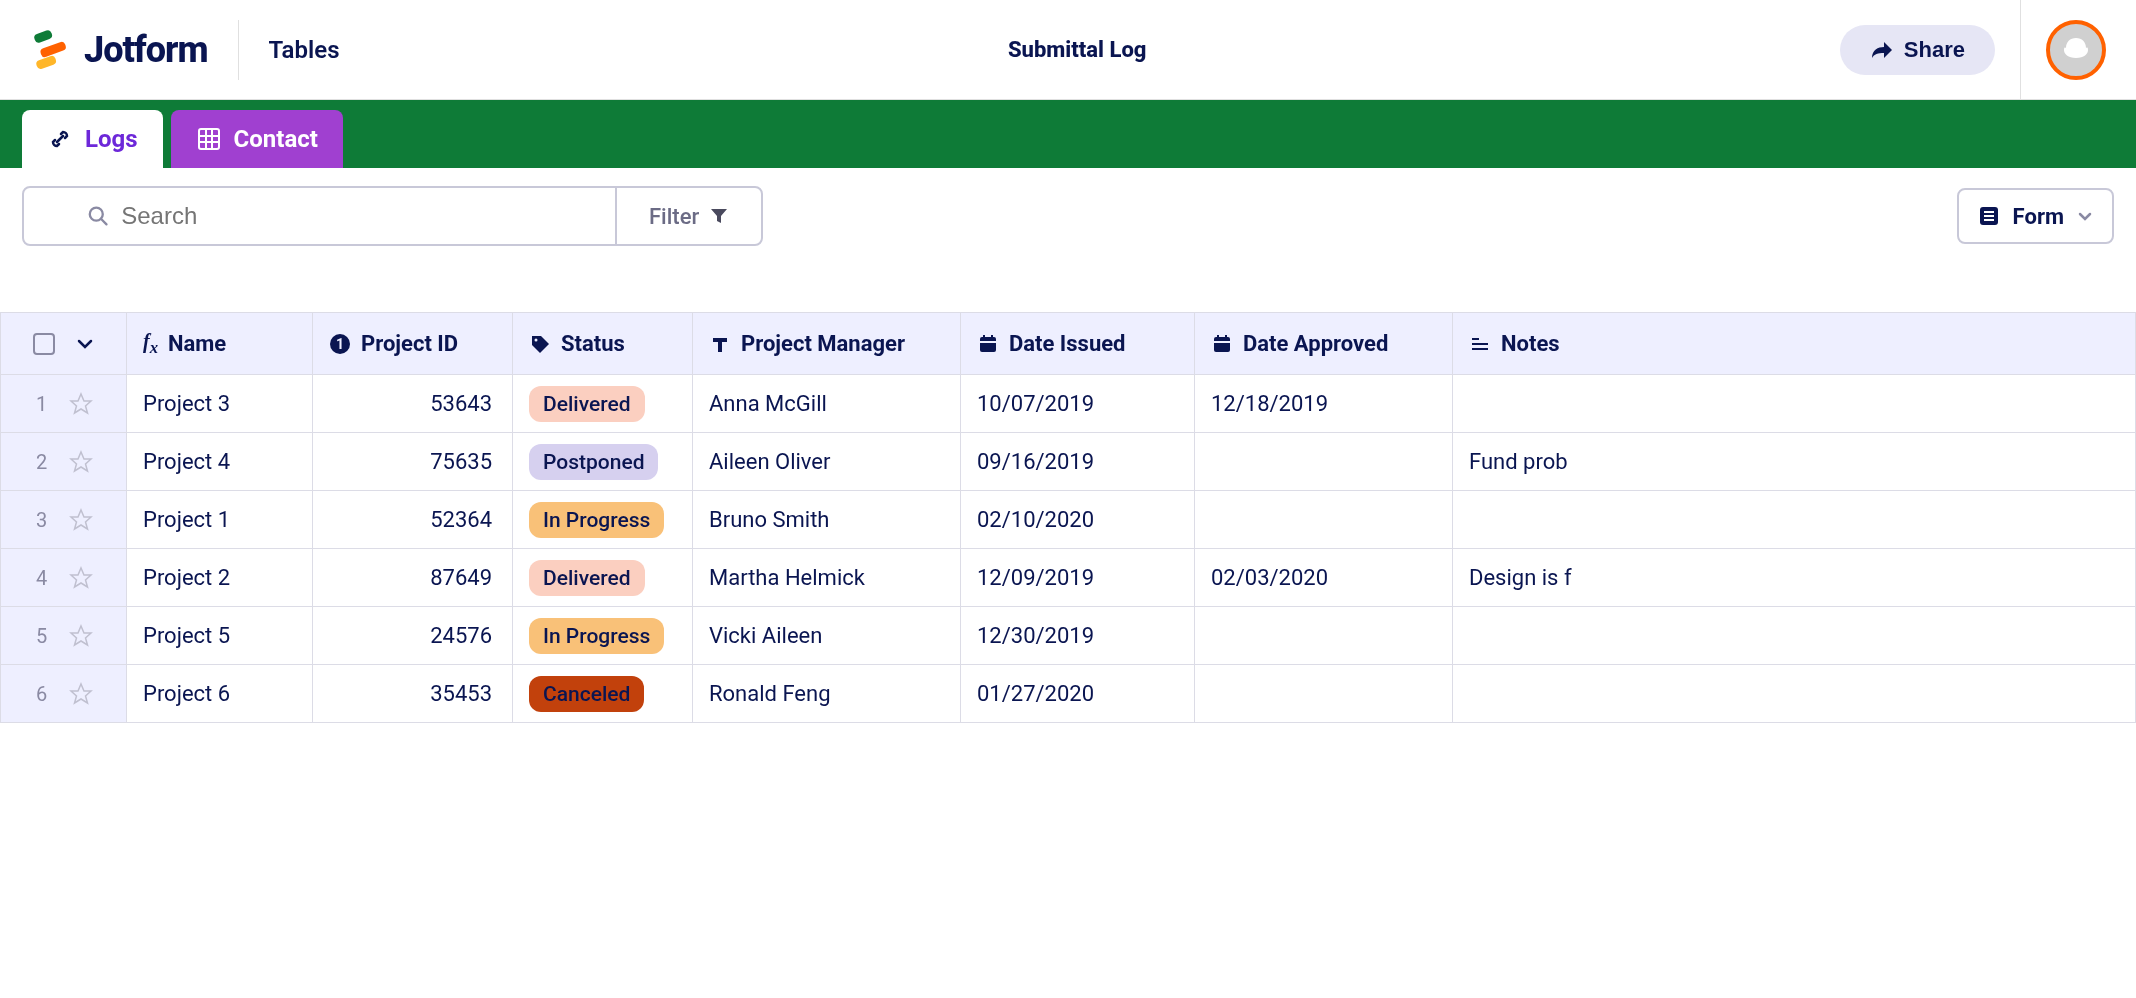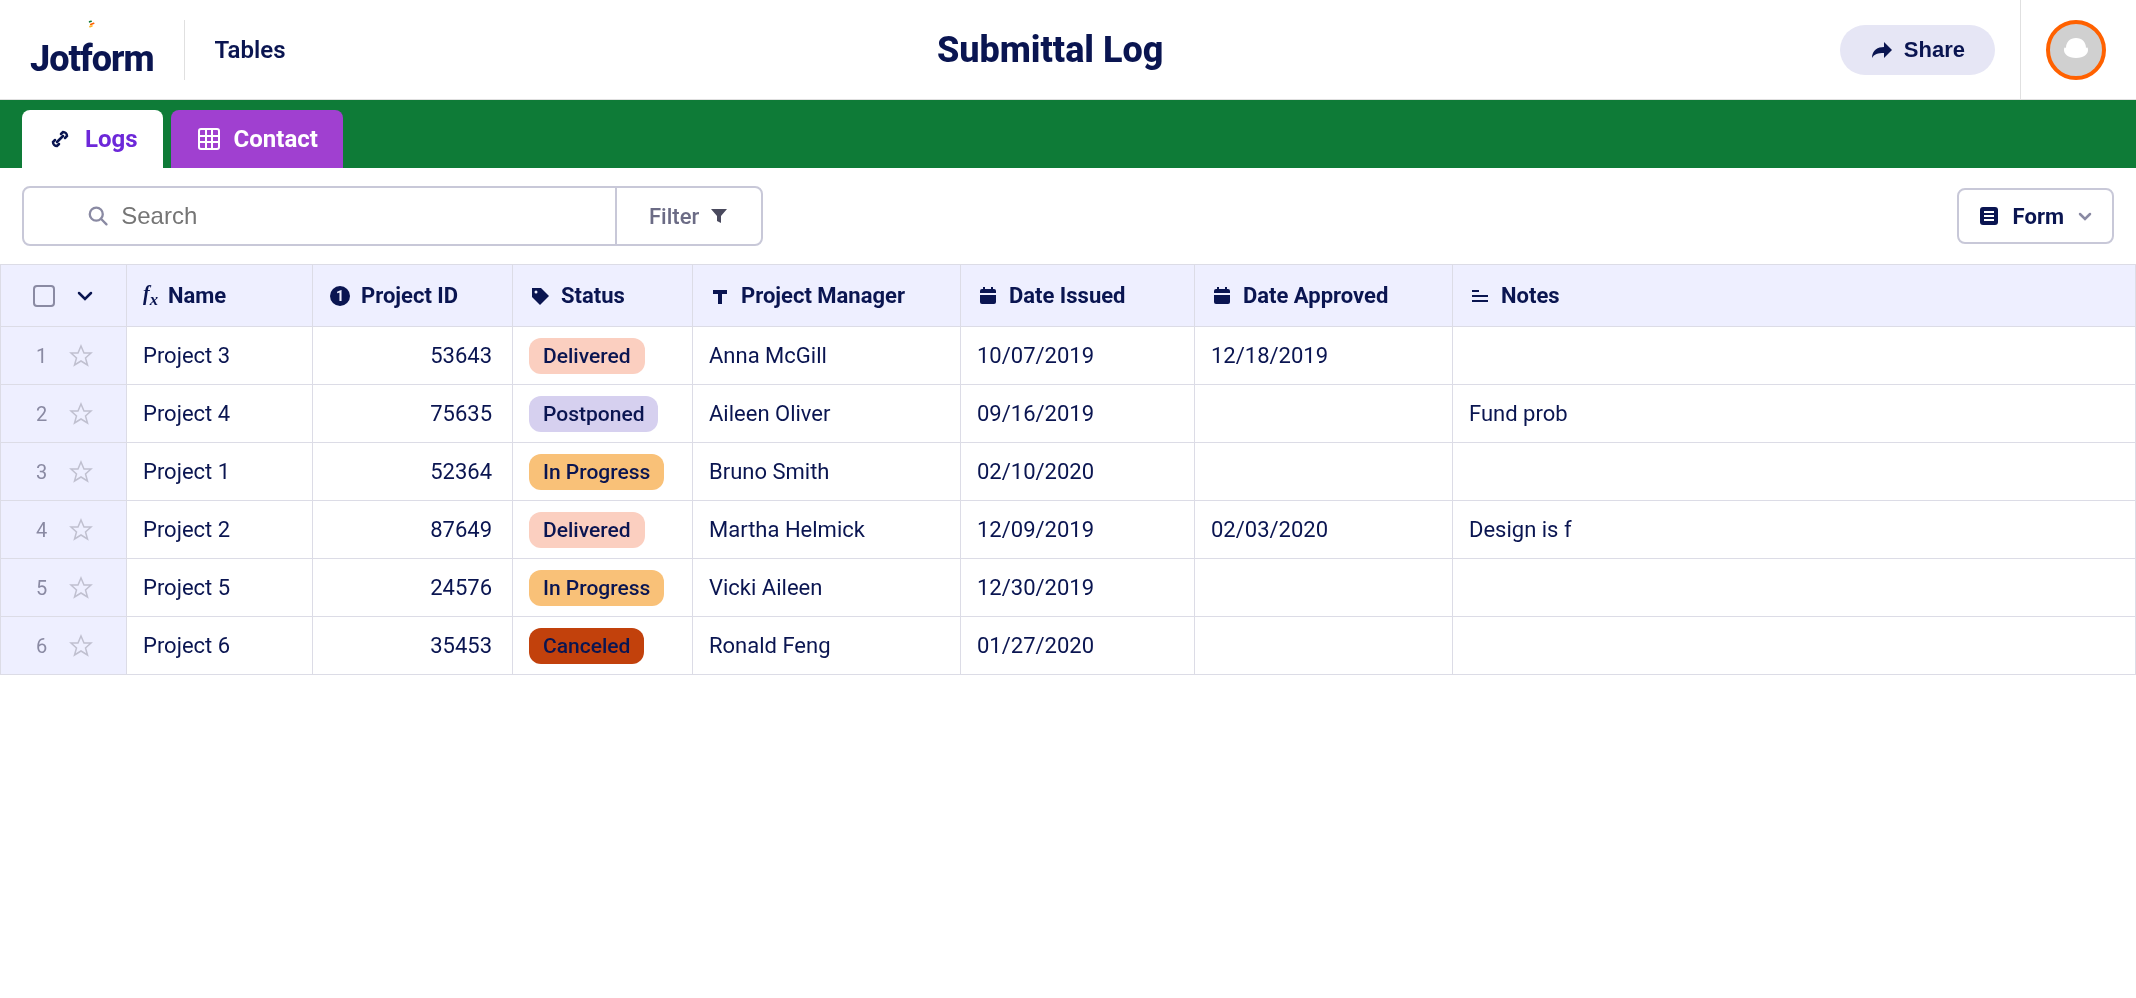--- a/index.html
+++ b/index.html
@@ -1,24 +1,24 @@
 <!DOCTYPE html>
 <html><head>
 <meta charset="utf-8">
 <style>
 * { margin:0; padding:0; box-sizing:border-box; }
 body { font-family:-apple-system,BlinkMacSystemFont,"Segoe UI",Roboto,sans-serif; background:#fff; color:#0a1551; }
 
 
 .header { display:flex; align-items:center; height:100px; padding:0 30px; border-bottom:1px solid #e0e0e0; }
-.logo-wrap { display:flex; align-items:center; gap:10px; padding-right:30px; border-right:1px solid #e0e0e0; height:60px;flex-direction:column; }
+.logo-wrap { display:flex; align-items:center; gap:10px; padding-right:30px; border-right:1px solid #e0e0e0; height:60px; }
 .logo-text { font-size:36px; font-weight:800; color:#0a1551; letter-spacing:-1px; }
 .section-label { font-size:24px; font-weight:600; color:#0a1551; padding-left:30px; }
 .title-block { flex:1; text-align:center; }
-.title-main { font-size:36px; font-weight:800; color:#0a1551; }
+.title-main { font-size:22px; font-weight:800; color:#0a1551; }
 .title-link { font-size:20px; font-weight:600; color:#6fb536; }
 .share-btn { display:flex; align-items:center; gap:10px; background:#e6e6f5; border:none; border-radius:999px; padding:12px 30px; font-size:22px; font-weight:700; color:#0a1551; cursor:pointer; }
 .header-right { display:flex; align-items:center; gap:25px; padding-left:25px; }
 .divider { width:1px; height:100px; background:#e0e0e0; }
 .avatar { width:60px; height:60px; border-radius:50%; border:4px solid #ff6100; background:#d0d0d0; display:flex; align-items:center; justify-content:center; }
 
 
 .tabbar { background:#0e7b37; height:68px; display:flex; align-items:flex-end; padding-left:22px; }
 .tab { display:flex; align-items:center; gap:12px; height:58px; padding:0 25px; font-size:24px; font-weight:700; border-radius:8px 8px 0 0; cursor:pointer; }
 .tab.active { background:#fff; color:#6d28d9; }
@@ -27,21 +27,21 @@
 
 .toolbar { display:flex; align-items:center; padding:18px 22px; gap:0; }
 .search-group { display:flex; border:2px solid #c8c8d8; border-radius:8px; overflow:hidden; }
 .search-box { display:flex; align-items:center; gap:12px; padding:0 18px; height:56px; width:510px;margin-left:45px; }
 .search-input { border:none; outline:none; font-size:24px; color:#6b6b85; width:100%; background:transparent; }
 .filter-btn { display:flex; align-items:center; gap:10px; padding:0 32px; height:56px; border-left:2px solid #c8c8d8; font-size:22px; font-weight:500; color:#6b6b85; cursor:pointer;margin-left:36px; }
 .spacer { flex:1; }
 .form-btn { display:flex; align-items:center; gap:12px; border:2px solid #c8c8d8; border-radius:8px; padding:0 18px; height:56px; font-size:22px; font-weight:700; color:#0a1551; cursor:pointer;justify-content:center; }
 
 
-.grid { border-collapse:collapse; width:100%; }
+.grid { border-collapse:collapse; width:100%;margin-top:48px; }
 .grid th, .grid td { border:1px solid #dcdce6; padding:0 16px; height:58px; font-size:22px; text-align:left; white-space:nowrap; }
 .grid th { background:#eeefff; font-weight:700; color:#0a1551; }
 .grid thead th { height:62px; }
 .grid td { color:#0a1551; }
 .col-ctrl { width:126px; background:#eeefff; text-align:center; }
 .col-name { width:186px; }
 .col-pid { width:200px; text-align:right; }
 .col-status { width:180px; }
 .col-pm { width:268px; }
 .col-di { width:234px; }

